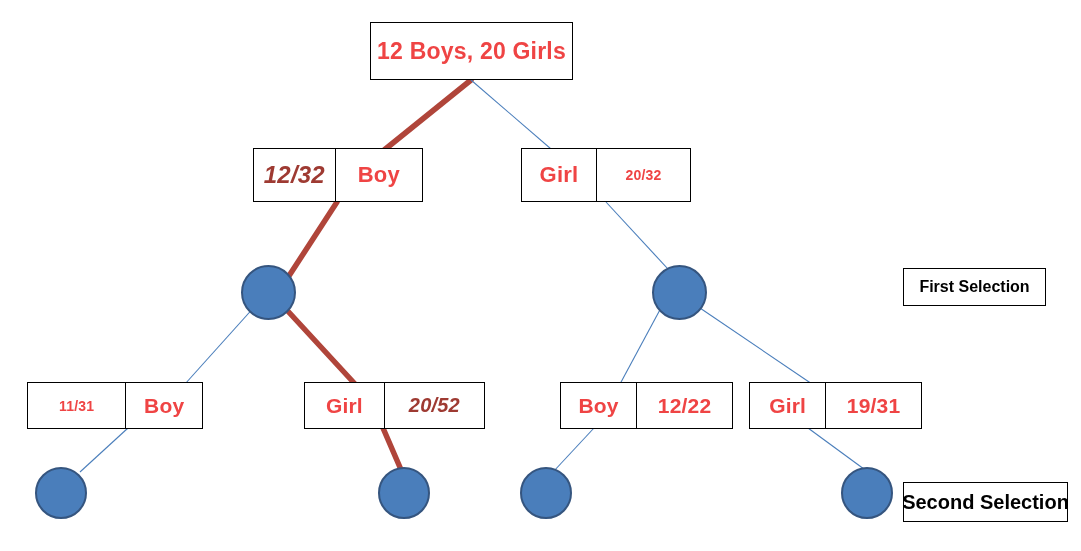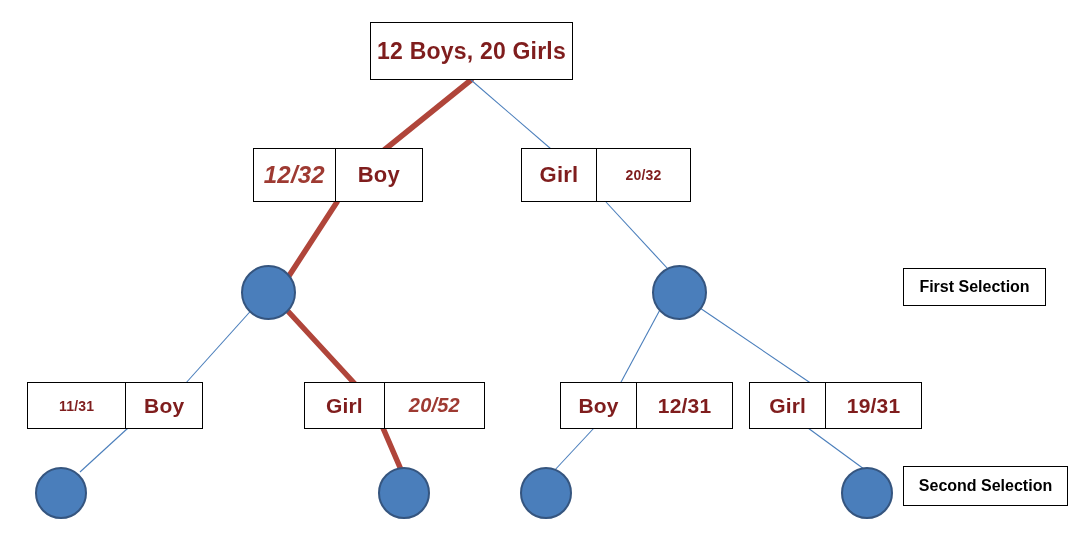--- a/index.html
+++ b/index.html
@@ -31,21 +31,21 @@
     background: #ffffff;
     border: 1.4px solid #000000;
     z-index: 3;
   }
   .cell {
     box-sizing: border-box;
     display: flex;
     align-items: center;
     justify-content: center;
     font-weight: bold;
-    color: #7f1d1d;
+    color: #ef4444;
     white-space: nowrap;
     letter-spacing: 0.2px;
   }
   .cell.divider {
     border-left: 1.4px solid #000000;
   }
   .cell.hl {
     color: #9e3a32;
     font-style: italic;
   }
@@ -122,29 +122,29 @@
     <div class="cell divider" style="width:44%; font-size:21px;">Boy</div>
   </div>
 
   <div class="node-box" style="left:304px; top:382px; width:181px; height:47px;">
     <div class="cell" style="width:44%; font-size:21px;">Girl</div>
     <div class="cell divider hl" style="width:56%; font-size:20px;">20/52</div>
   </div>
 
   <div class="node-box" style="left:560px; top:382px; width:173px; height:47px;">
     <div class="cell" style="width:44%; font-size:21px;">Boy</div>
-    <div class="cell divider" style="width:56%; font-size:21px;">12/31</div>
+    <div class="cell divider" style="width:56%; font-size:21px;">12/22</div>
   </div>
 
   <div class="node-box" style="left:749px; top:382px; width:173px; height:47px;">
     <div class="cell" style="width:44%; font-size:21px;">Girl</div>
     <div class="cell divider" style="width:56%; font-size:21px;">19/31</div>
   </div>
 
   <div class="circle" style="left:35px; top:467px; width:52px; height:52px;"></div>
   <div class="circle" style="left:378px; top:467px; width:52px; height:52px;"></div>
   <div class="circle" style="left:520px; top:467px; width:52px; height:52px;"></div>
   <div class="circle" style="left:841px; top:467px; width:52px; height:52px;"></div>
 
   <div class="side-label" style="left:903px; top:268px; width:143px; height:38px; font-size:16px;">First Selection</div>
-  <div class="side-label" style="left:903px; top:466px; width:165px; height:40px; font-size:16px;">Second Selection</div>
+  <div class="side-label" style="left:903px; top:482px; width:165px; height:40px; font-size:20px;">Second Selection</div>
 
 </div>
 
 </body></html>

